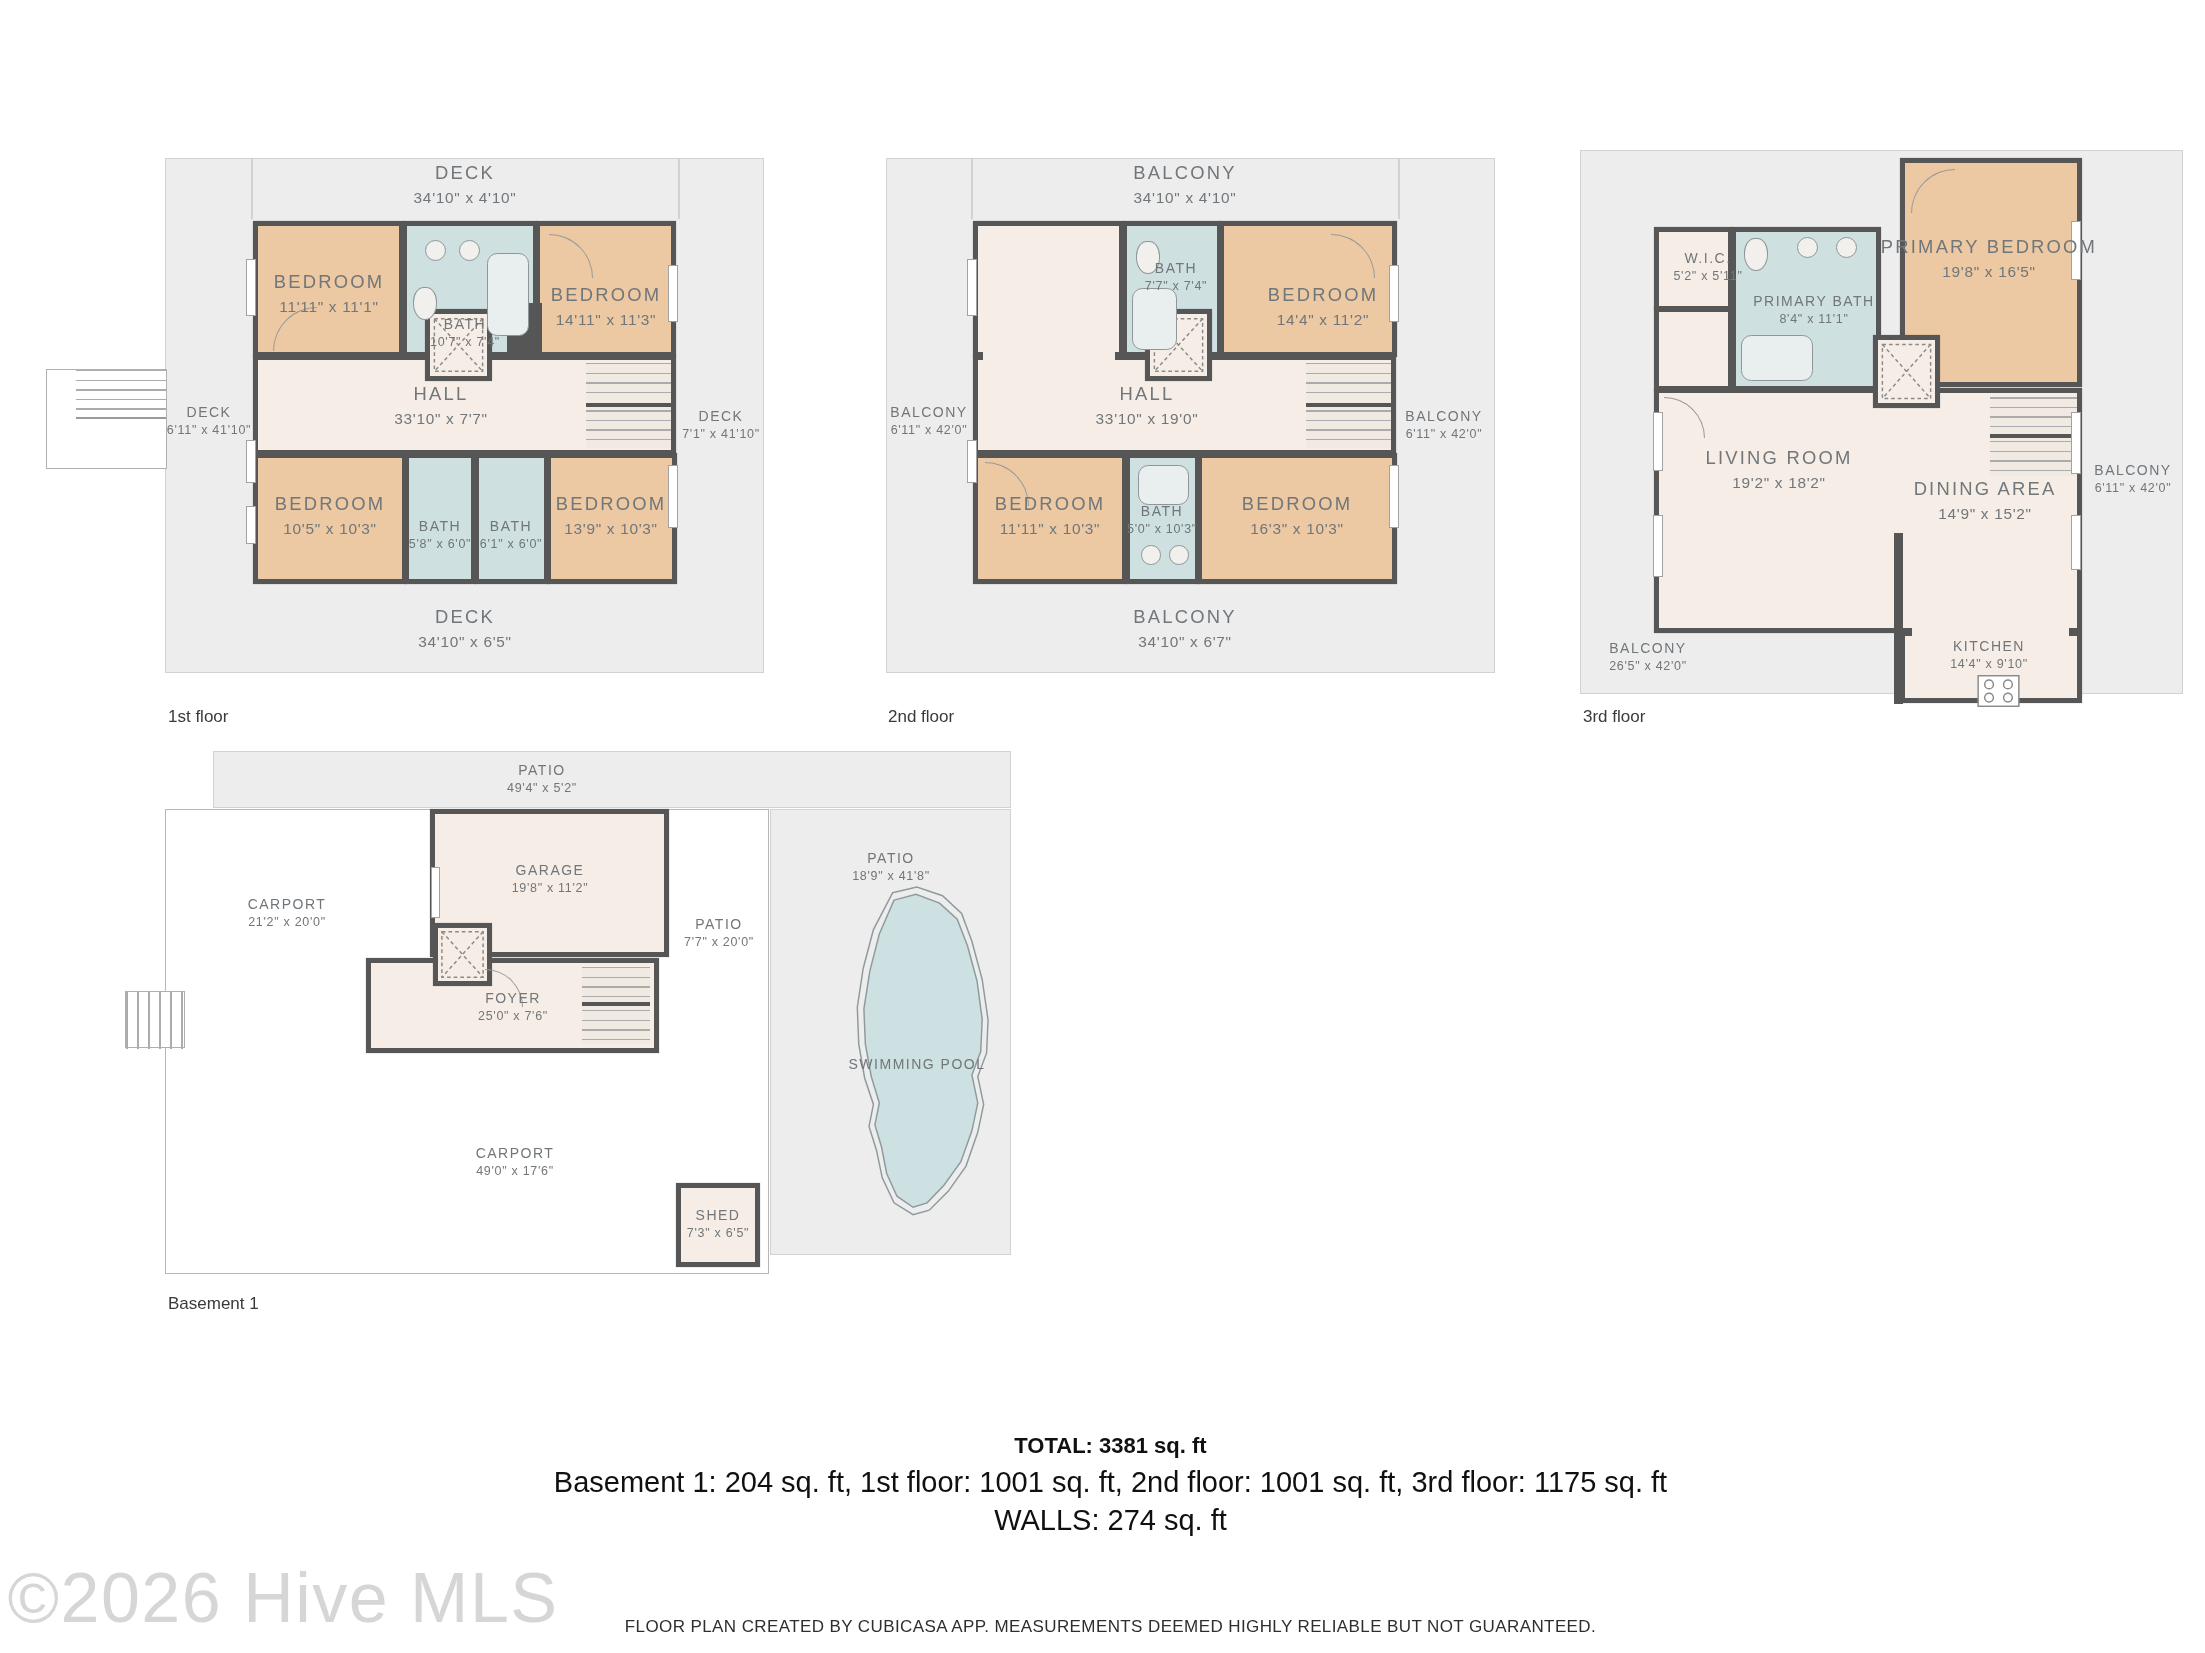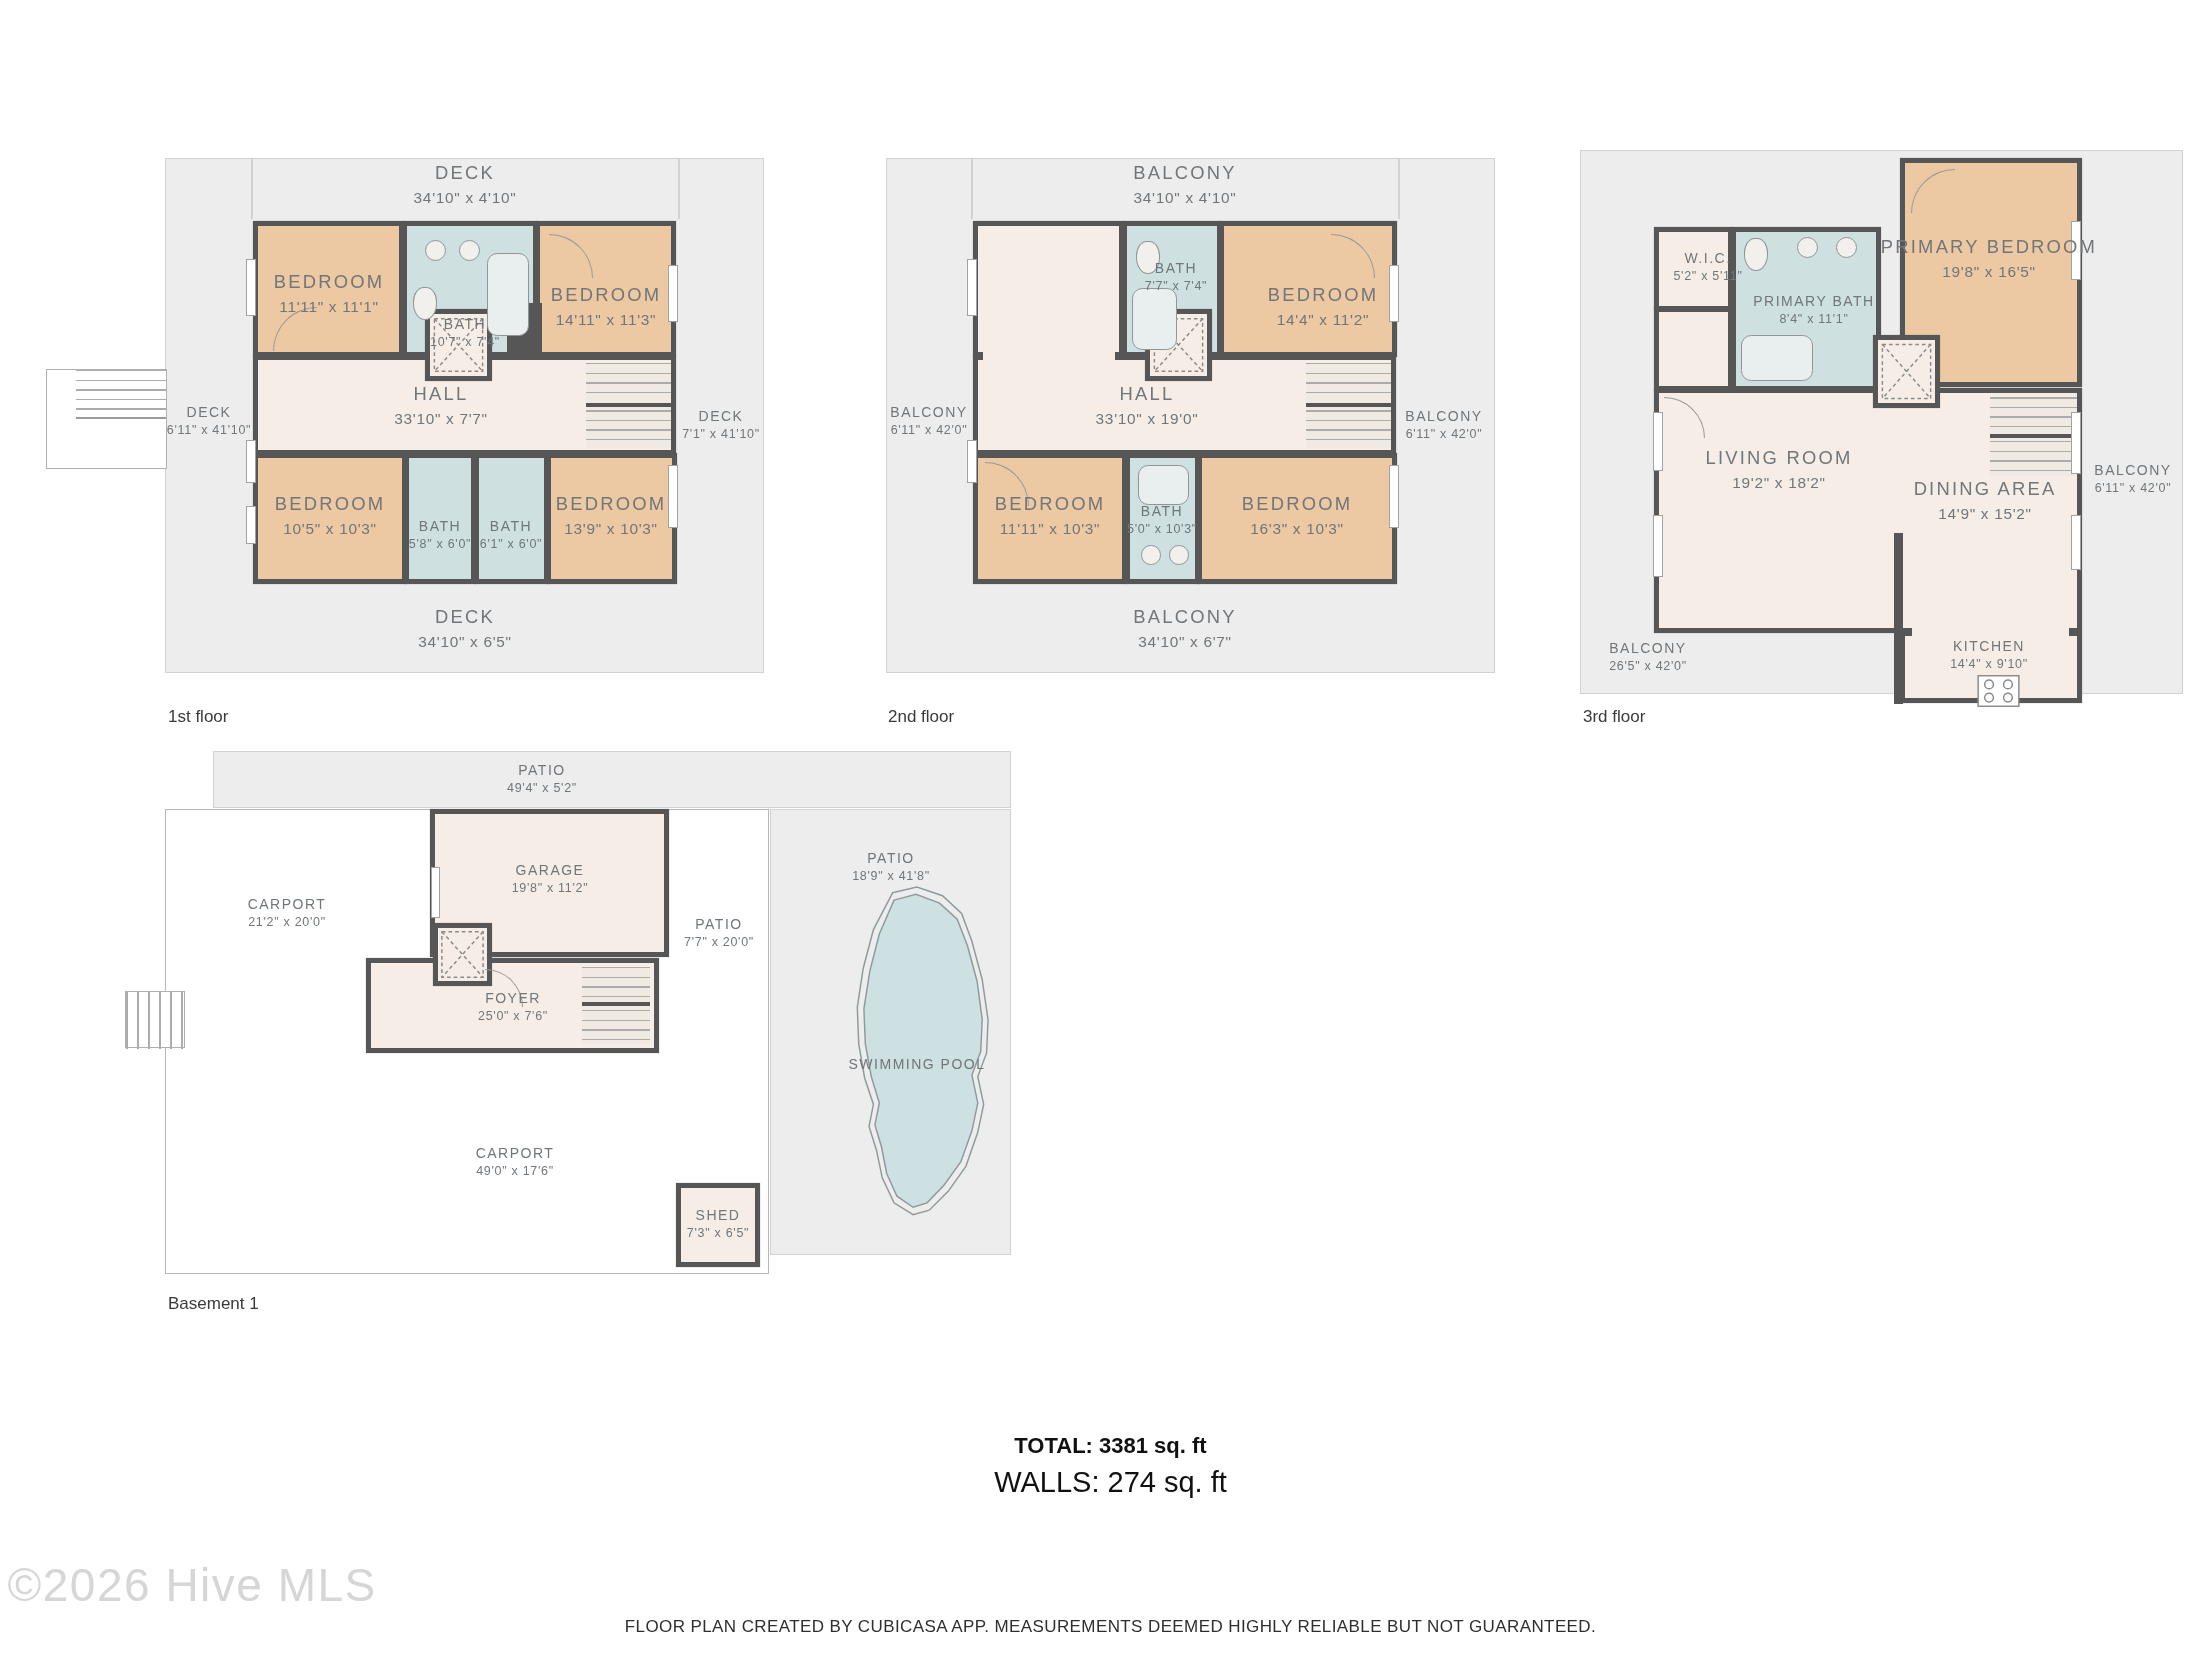--- a/index.html
+++ b/index.html
@@ -43,21 +43,21 @@
   .sink{position:absolute;border:1.5px solid #8f9598;border-radius:50%;z-index:9;background:#f2f0ec;}
   .tub{position:absolute;border:1.5px solid #8f9598;border-radius:10.3px;z-index:9;background:#e9efef;}
   .toilet{position:absolute;border:1.5px solid #8f9598;border-radius:45% 45% 50% 50%;z-index:9;background:#f2f0ec;}
   .corner-line{position:absolute;background:#d2d2d2;z-index:0;}
   
   .summary{position:absolute;left:368px;top:1433px;width:1485px;text-align:center;color:#101010;z-index:10;}
   .summary .total{font-size:22px;font-weight:bold;margin-bottom:7.4px;}
   .summary .line{font-size:29px;margin-top:4.4px;}
   .footer{position:absolute;left:368px;top:1617px;width:1485px;text-align:center;
           font-size:17px;letter-spacing:0.4px;color:#2e2e2e;z-index:10;}
-  .watermark{position:absolute;left:7.4px;top:1558px;font-size:46px;color:#d6d6d6;
+  .watermark{position:absolute;left:7.4px;top:1558px;font-size:70px;color:#d6d6d6;
              letter-spacing:1.5px;z-index:10;font-family:"Liberation Sans",sans-serif;}
   .pool-label{color:#70767a;}
 </style>
 </head>
 <body>
 
 <div class="area" style="left:165px;top:158px;width:599px;height:515px;"></div>
 <div class="corner-line" style="left:251px;top:159px;width:1.5px;height:60px;"></div>
 <div class="corner-line" style="left:678px;top:159px;width:1.5px;height:60px;"></div>
 
@@ -384,18 +384,19 @@
   <div class="nm">SHED</div>
     <div class="dm">7'3" x 6'5"</div>
 </div>
 <div class="lbl sm pool-label" style="left:917px;top:1064px;">
   <div class="nm">SWIMMING POOL</div>
 </div>
 <div class="floor-tag" style="left:168px;top:1294px;">Basement 1</div>
 
 <div class="summary">
   <div class="total">TOTAL: 3381 sq. ft</div>
+  <div class="line">Basement 1: 204 sq. ft, 1st floor: 1001 sq. ft, 2nd floor: 1001 sq. ft, 3rd floor: 1175 sq. ft</div>
   <div class="line">WALLS: 274 sq. ft</div>
 </div>
 
 <div class="footer">FLOOR PLAN CREATED BY CUBICASA APP. MEASUREMENTS DEEMED HIGHLY RELIABLE BUT NOT GUARANTEED.</div>
 <div class="watermark">©2026 Hive MLS</div>
 
 
 </body></html>

